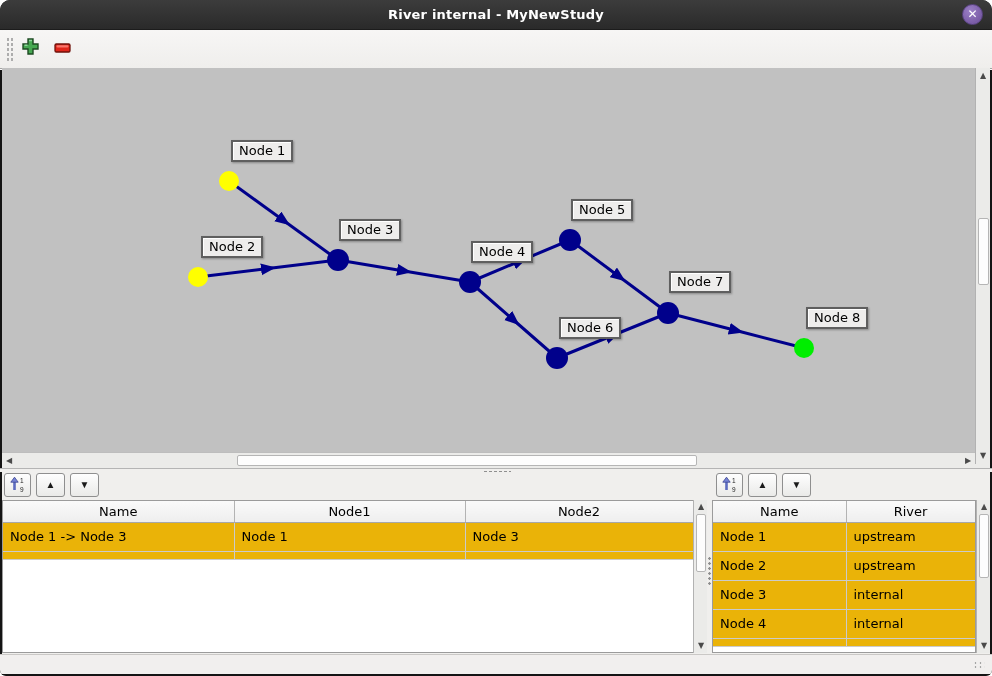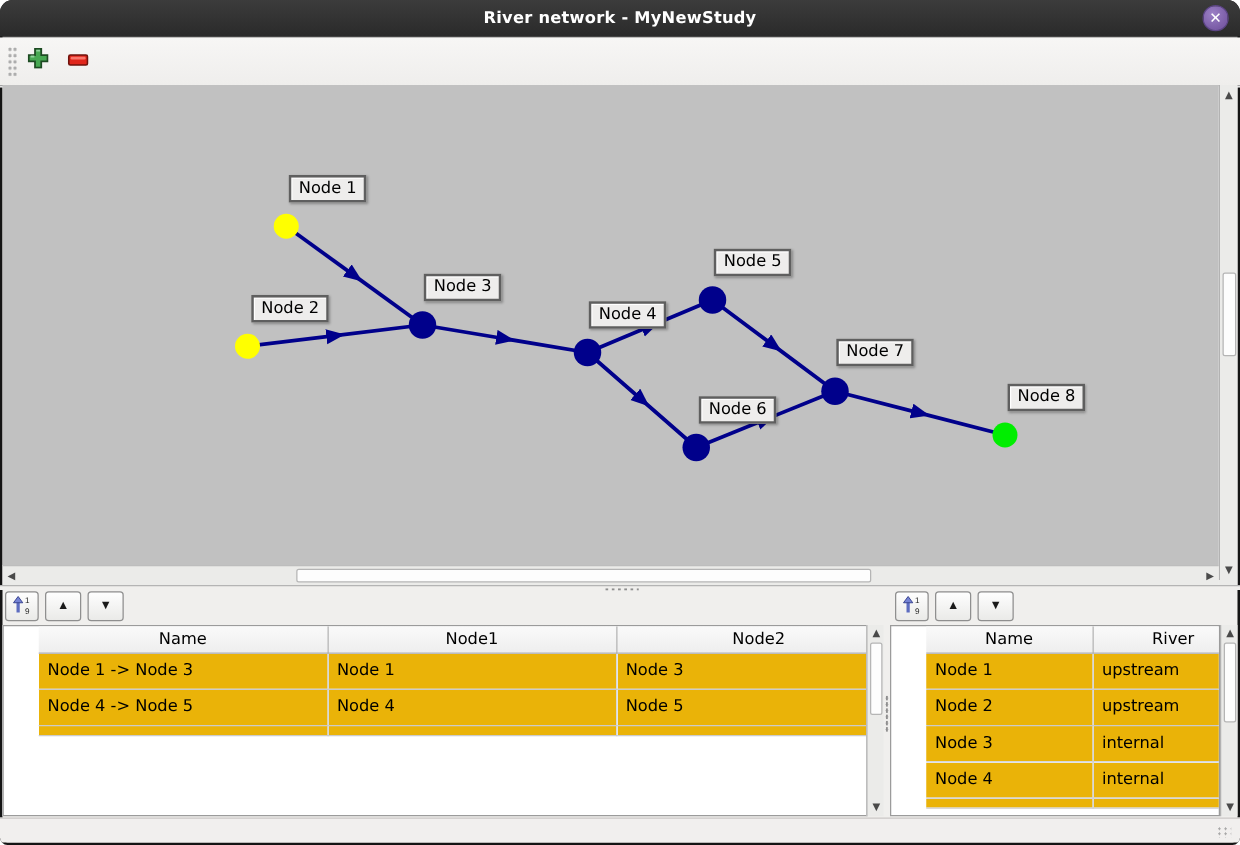--- a/index.html
+++ b/index.html
@@ -55,21 +55,21 @@
 
   
   .small-btn{position:absolute;top:473px;height:24px;background:linear-gradient(#fefefe,#eaeae8);
     border:1px solid #8f8f8f;border-radius:3px;display:flex;align-items:center;justify-content:center;
     cursor:pointer;padding:0;}
   .tri{font-size:10px;color:#1a1a1a;line-height:1;}
 
   
   .table-viewport{position:absolute;top:500px;height:153px;background:#ffffff;
     border:1px solid #9b9b9b;overflow:hidden;}
-  table.grid{border-collapse:collapse;table-layout:fixed;width:100%;margin-left:28px;}
+  table.grid{border-collapse:collapse;table-layout:fixed;width:100%;}
   table.grid th{height:21px;font-size:13px;font-weight:normal;color:#000;
     background:linear-gradient(#fafafa,#eeeeee);border-right:1px solid #b3b3b3;
     border-bottom:1px solid #a8a8a8;text-align:center;padding:0;}
   table.grid td{height:29px;font-size:13px;color:#000;background:#eab308;
     border-right:1px solid #cbcbcb;border-bottom:1px solid #cbcbcb;
     padding:0 0 0 7px;white-space:nowrap;overflow:hidden;}
   table.grid tr.partial td{height:8px;}
   .table-vsb{top:500px;width:14px;height:153px;}
 
   
@@ -77,21 +77,21 @@
     border-top:1px solid #cac8c6;}
   .resize-grip{position:absolute;right:7px;bottom:4px;width:12px;height:9px;
     background-image:radial-gradient(#a5a5a5 1px, transparent 1.2px);background-size:5px 4px;}
 </style>
 </head>
 <body>
 
 <div class="window">
 
   <div class="titlebar">
-    <span class="title-text">River network - MyNewStudy</span>
+    <span class="title-text">River internal - MyNewStudy</span>
     <div class="close-btn">
       <span>✕</span>
     </div>
   </div>
 
   <div class="main-toolbar">
     <div class="tb-handle"></div>
     <button class="tb-btn add">
       <span>
         <svg width="17" height="17" viewBox="0 0 17 17">
@@ -200,25 +200,20 @@
             <th>Node1</th>
             <th>Node2</th>
           </tr>
         </thead>
         <tbody>
           <tr>
             <td>Node 1 -&gt; Node 3</td>
             <td>Node 1</td>
             <td>Node 3</td>
           </tr>
-          <tr>
-            <td>Node 4 -&gt; Node 5</td>
-            <td>Node 4</td>
-            <td>Node 5</td>
-          </tr>
           <tr class="partial">
             <td></td>
             <td></td>
             <td></td>
           </tr>
         </tbody>
     </table>
   </div>
   <div class="sb v table-vsb" style="left:693px;">
     <div class="sb-arrow" style="top:0;left:0;">▲</div>

